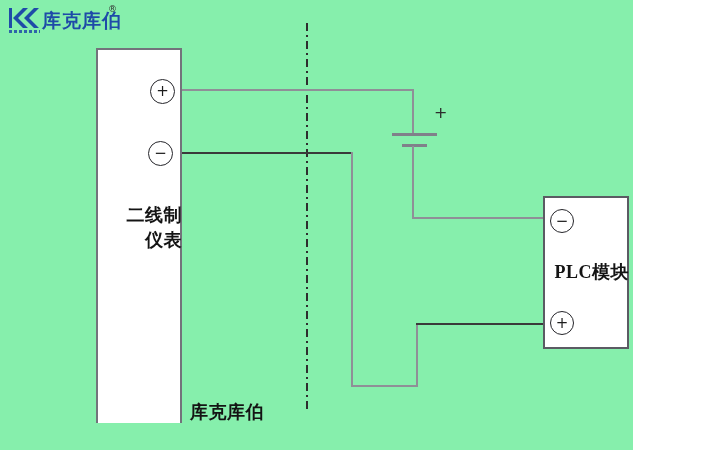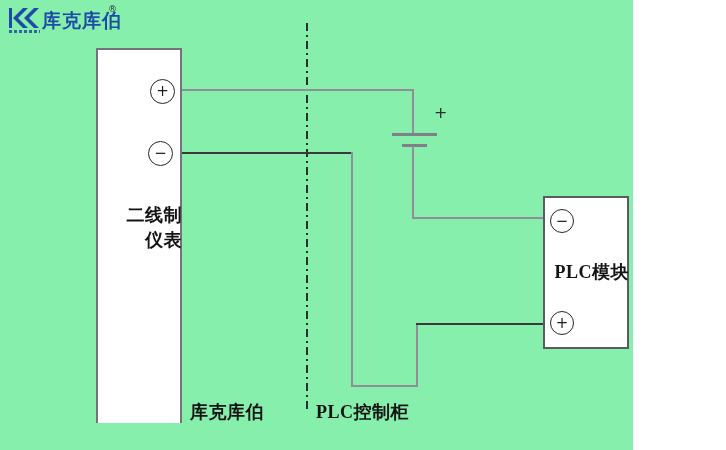--- a/index.html
+++ b/index.html
@@ -102,15 +102,14 @@
   <div class="plc-box"></div>
   <div class="lbl plc-lbl">PLC模块</div>
   <div class="term" style="left:550px;top:209px;width:24px;height:24px;">
     <span>−</span>
   </div>
   <div class="term" style="left:550px;top:311px;width:24px;height:24px;">
     <span>+</span>
   </div>
 
   <div class="lbl zone-field">库克库伯</div>
-  <div class="lbl zone-plc">PLC控制柜</div>
 
 </div>
 
 </body></html>

